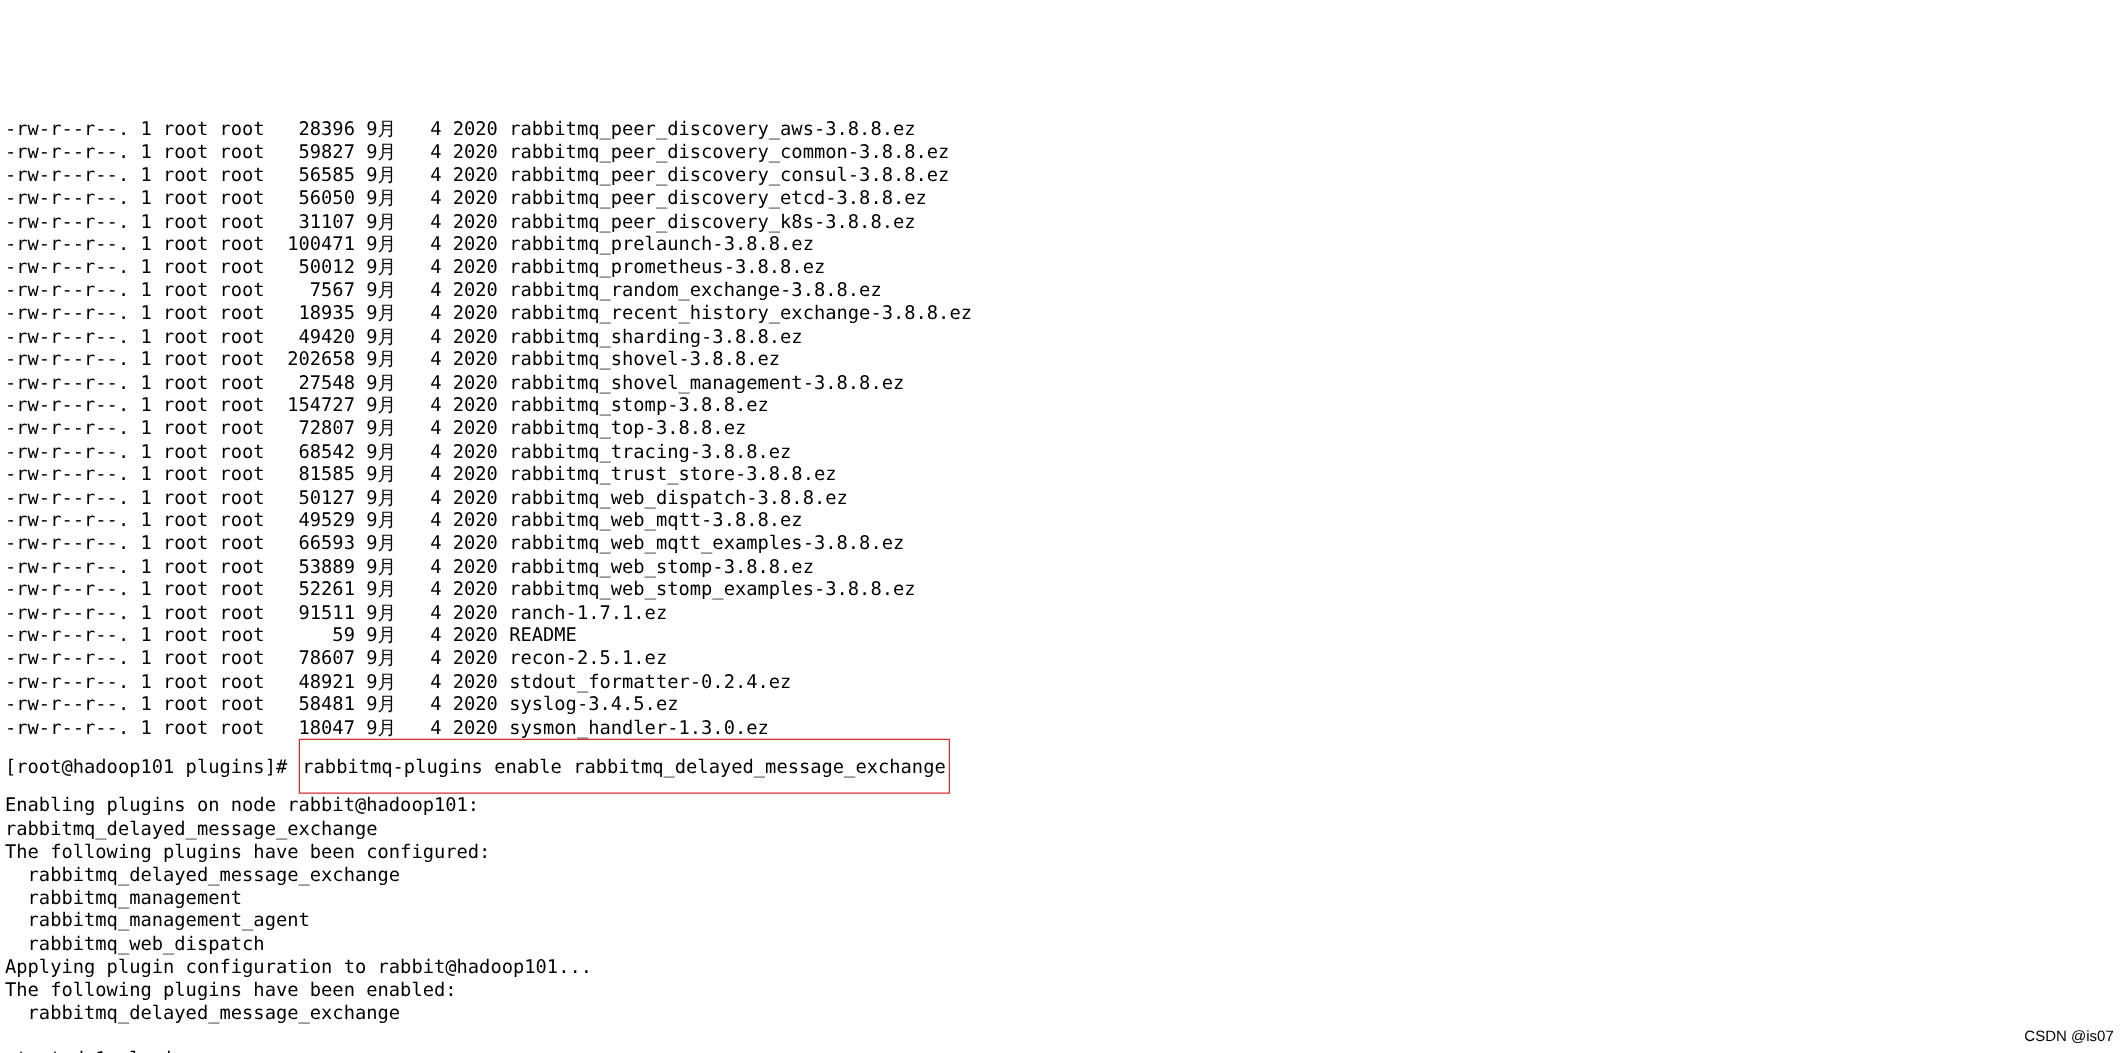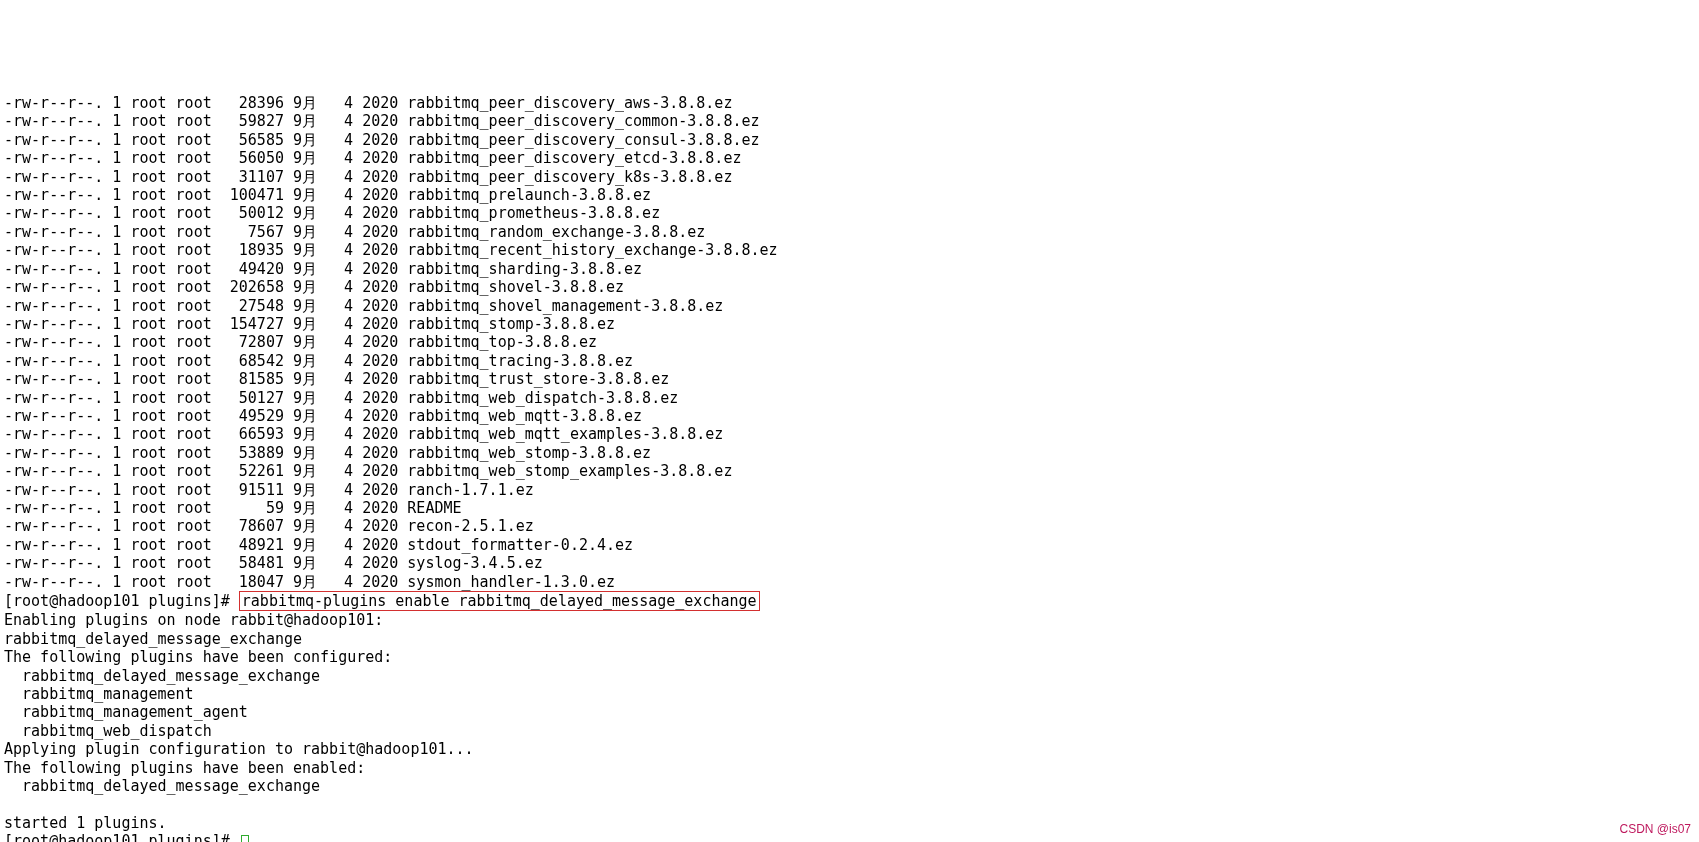--- a/index.html
+++ b/index.html
@@ -10,38 +10,38 @@
     font-size: 15px;
     line-height: 18.4px;
     color: #000000;
     white-space: pre;
   }
   .term {
     padding: 2px 4px;
   }
   .boxed-cmd {
     border: 1px solid #d32f2f;
-    padding: 0 2px;
+    padding: 12px 2px;
     display: inline-block;
   }
   .cursor {
     display: inline-block;
     width: 8px;
     height: 15px;
     border: 1px solid #2faa2f;
     box-sizing: border-box;
     vertical-align: text-bottom;
     margin-left: 2px;
   }
   .watermark {
     position: fixed;
     right: 8px;
     bottom: 4px;
     font-size: 12px;
-    color: #be185d;
+    color: #000000;
     font-family: Arial, sans-serif;
   }
 </style>
 </head>
 <body>
 
 
 
 <div class="term" id="term-root"><div>-rw-r--r--. 1 root root   28396 9月   4 2020 rabbitmq_peer_discovery_aws-3.8.8.ez</div><div>-rw-r--r--. 1 root root   59827 9月   4 2020 rabbitmq_peer_discovery_common-3.8.8.ez</div><div>-rw-r--r--. 1 root root   56585 9月   4 2020 rabbitmq_peer_discovery_consul-3.8.8.ez</div><div>-rw-r--r--. 1 root root   56050 9月   4 2020 rabbitmq_peer_discovery_etcd-3.8.8.ez</div><div>-rw-r--r--. 1 root root   31107 9月   4 2020 rabbitmq_peer_discovery_k8s-3.8.8.ez</div><div>-rw-r--r--. 1 root root  100471 9月   4 2020 rabbitmq_prelaunch-3.8.8.ez</div><div>-rw-r--r--. 1 root root   50012 9月   4 2020 rabbitmq_prometheus-3.8.8.ez</div><div>-rw-r--r--. 1 root root    7567 9月   4 2020 rabbitmq_random_exchange-3.8.8.ez</div><div>-rw-r--r--. 1 root root   18935 9月   4 2020 rabbitmq_recent_history_exchange-3.8.8.ez</div><div>-rw-r--r--. 1 root root   49420 9月   4 2020 rabbitmq_sharding-3.8.8.ez</div><div>-rw-r--r--. 1 root root  202658 9月   4 2020 rabbitmq_shovel-3.8.8.ez</div><div>-rw-r--r--. 1 root root   27548 9月   4 2020 rabbitmq_shovel_management-3.8.8.ez</div><div>-rw-r--r--. 1 root root  154727 9月   4 2020 rabbitmq_stomp-3.8.8.ez</div><div>-rw-r--r--. 1 root root   72807 9月   4 2020 rabbitmq_top-3.8.8.ez</div><div>-rw-r--r--. 1 root root   68542 9月   4 2020 rabbitmq_tracing-3.8.8.ez</div><div>-rw-r--r--. 1 root root   81585 9月   4 2020 rabbitmq_trust_store-3.8.8.ez</div><div>-rw-r--r--. 1 root root   50127 9月   4 2020 rabbitmq_web_dispatch-3.8.8.ez</div><div>-rw-r--r--. 1 root root   49529 9月   4 2020 rabbitmq_web_mqtt-3.8.8.ez</div><div>-rw-r--r--. 1 root root   66593 9月   4 2020 rabbitmq_web_mqtt_examples-3.8.8.ez</div><div>-rw-r--r--. 1 root root   53889 9月   4 2020 rabbitmq_web_stomp-3.8.8.ez</div><div>-rw-r--r--. 1 root root   52261 9月   4 2020 rabbitmq_web_stomp_examples-3.8.8.ez</div><div>-rw-r--r--. 1 root root   91511 9月   4 2020 ranch-1.7.1.ez</div><div>-rw-r--r--. 1 root root      59 9月   4 2020 README</div><div>-rw-r--r--. 1 root root   78607 9月   4 2020 recon-2.5.1.ez</div><div>-rw-r--r--. 1 root root   48921 9月   4 2020 stdout_formatter-0.2.4.ez</div><div>-rw-r--r--. 1 root root   58481 9月   4 2020 syslog-3.4.5.ez</div><div>-rw-r--r--. 1 root root   18047 9月   4 2020 sysmon_handler-1.3.0.ez</div><div><span>[root@hadoop101 plugins]# </span><span class="boxed-cmd">rabbitmq-plugins enable rabbitmq_delayed_message_exchange</span></div><div>Enabling plugins on node rabbit@hadoop101:</div><div>rabbitmq_delayed_message_exchange</div><div>The following plugins have been configured:</div><div>  rabbitmq_delayed_message_exchange</div><div>  rabbitmq_management</div><div>  rabbitmq_management_agent</div><div>  rabbitmq_web_dispatch</div><div>Applying plugin configuration to rabbit@hadoop101...</div><div>The following plugins have been enabled:</div><div>  rabbitmq_delayed_message_exchange</div><div>&nbsp;</div><div>started 1 plugins.</div><div><span>[root@hadoop101 plugins]# </span><span class="cursor"></span></div></div>
 

